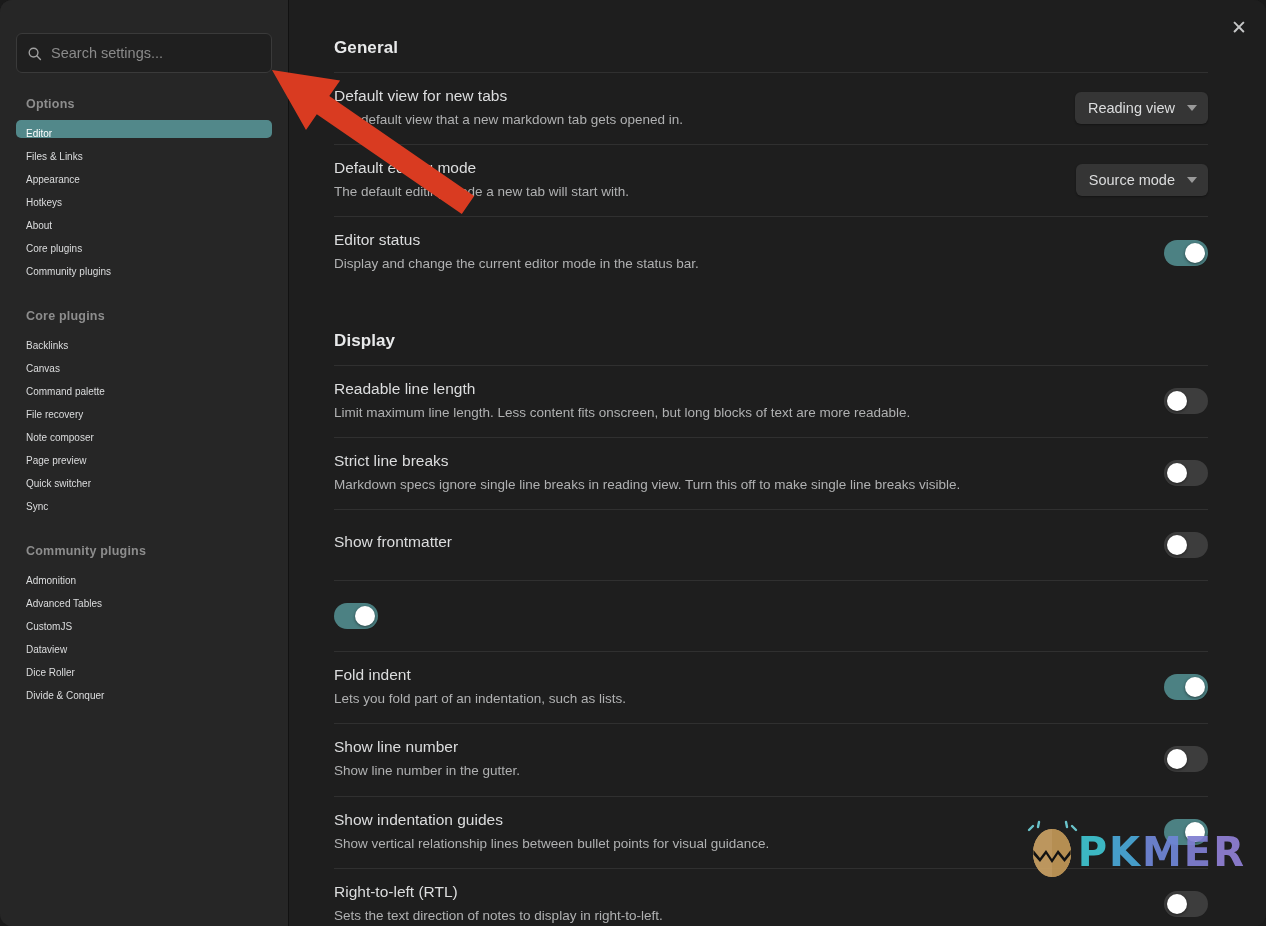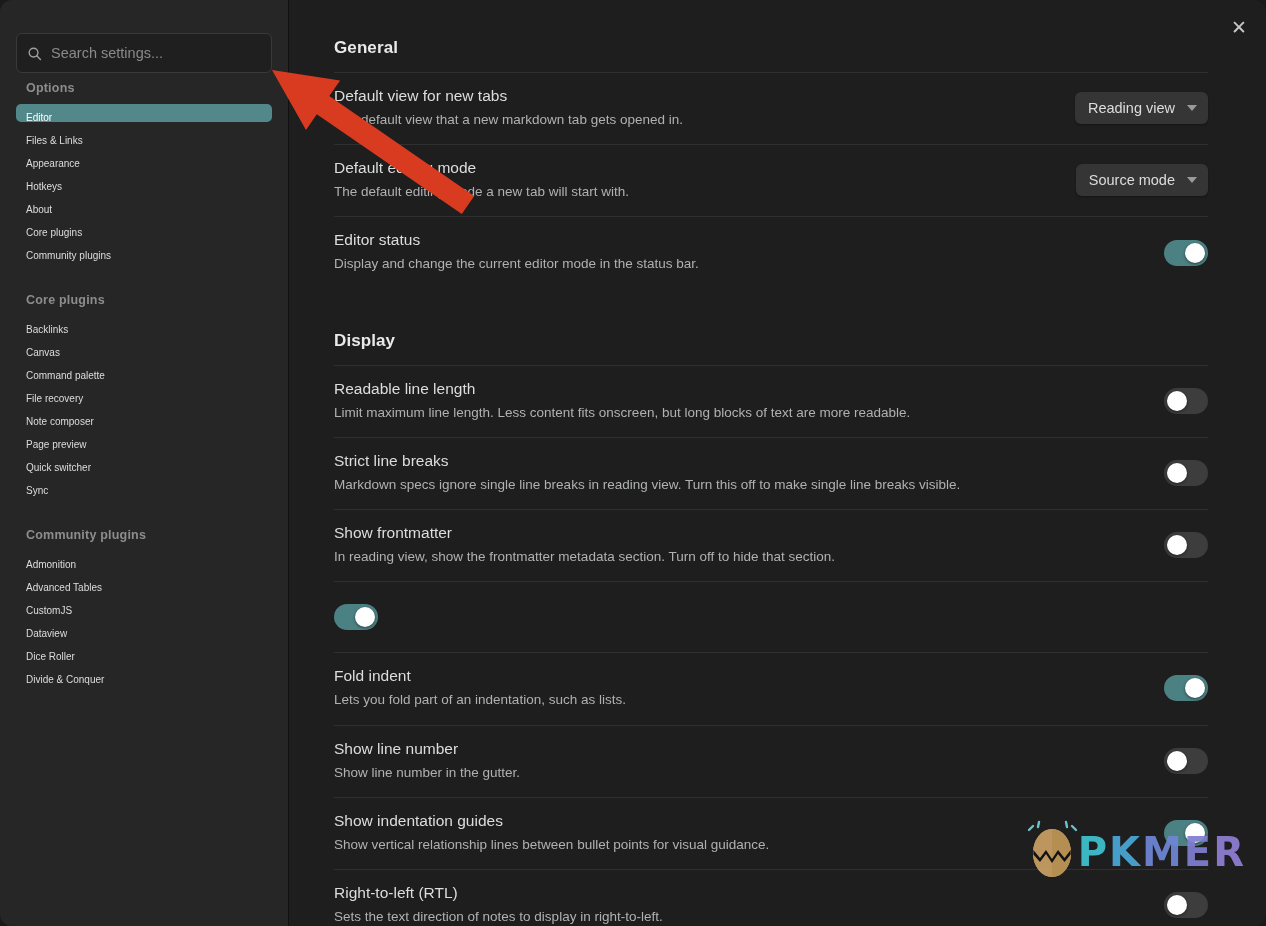--- a/index.html
+++ b/index.html
@@ -50,21 +50,21 @@
     font-size: 14.5px;
   }
   .search-input::placeholder { color: #8a8a8a; }
 
   .nav-group-label {
     color: #8d8d8d;
     font-size: 12.5px;
     font-weight: 700;
     letter-spacing: .2px;
     padding: 0 10px;
-    margin-top: 8px;
+    margin-top: 24px;
     margin-bottom: 9px;
   }
   .nav-group-label.spaced { margin-top: 33px; }
 
   .nav-item {
     height: 18px;
     line-height: 27px;
     padding: 0 10px;
     border-radius: 5px;
     color: #dcddde;
@@ -322,21 +322,20 @@
           </div>
           <div class="setting-control">
             <div class="toggle">
               <div class="knob"></div>
             </div>
           </div>
         </div>
         <div class="setting-row">
           <div class="setting-info">
             <div class="setting-name">Show frontmatter</div>
-            <div class="setting-desc">In reading view, show the frontmatter metadata section. Turn off to hide that section.</div>
           </div>
           <div class="setting-control">
             <div class="toggle">
               <div class="knob"></div>
             </div>
           </div>
         </div>
         <div class="setting-row">
           <div class="setting-control">
             <div class="toggle on">

